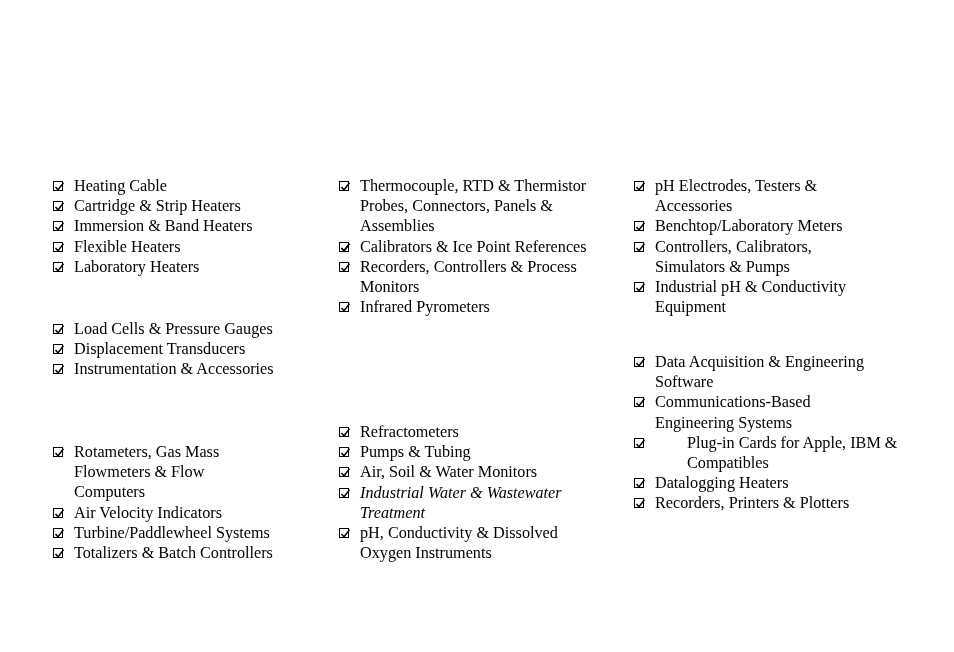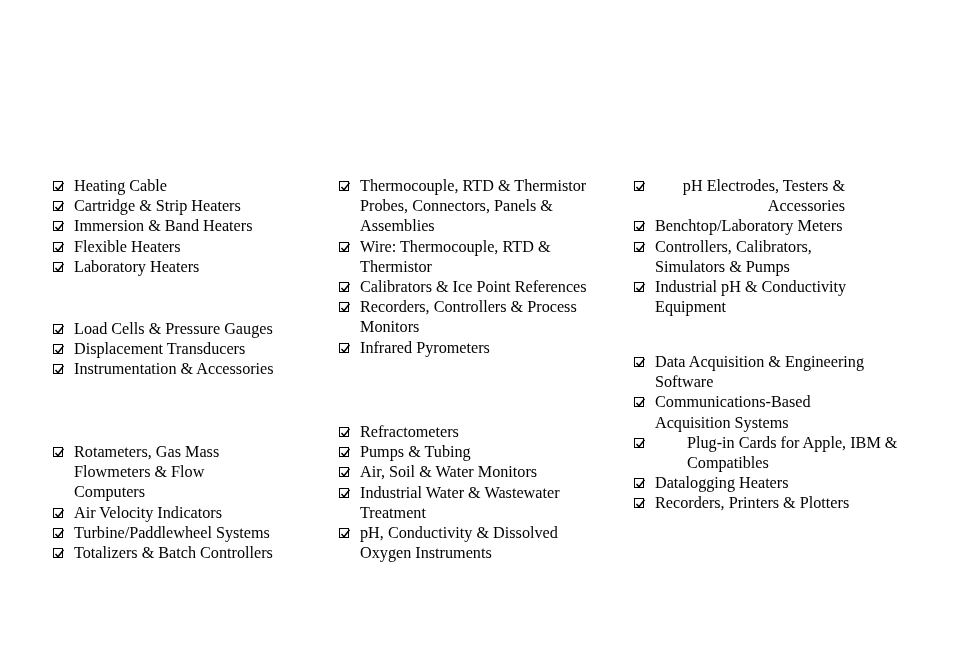--- a/index.html
+++ b/index.html
@@ -173,21 +173,20 @@
           </svg>
         </span>
         <span class="label" style="width:250px;">Thermocouple, RTD &amp; Thermistor Probes, Connectors, Panels &amp; Assemblies</span>
       </li>
     <li class="item">
         <span class="check">
           <svg viewBox="0 0 10 10">
             <path d="M1.5 5 L4 7.8 L9.5 0.8" fill="none" stroke="#000" stroke-width="1.4"></path>
           </svg>
         </span>
-        <span class="label" style="width:215px;">Wire: Thermocouple, RTD &amp; Thermistor</span>
       </li>
     <li class="item">
         <span class="check">
           <svg viewBox="0 0 10 10">
             <path d="M1.5 5 L4 7.8 L9.5 0.8" fill="none" stroke="#000" stroke-width="1.4"></path>
           </svg>
         </span>
         <span class="label" style="width:260px;">Calibrators &amp; Ice Point References</span>
       </li>
     <li class="item">
@@ -232,42 +231,42 @@
           </svg>
         </span>
         <span class="label">Air, Soil &amp; Water Monitors</span>
       </li>
     <li class="item">
         <span class="check">
           <svg viewBox="0 0 10 10">
             <path d="M1.5 5 L4 7.8 L9.5 0.8" fill="none" stroke="#000" stroke-width="1.4"></path>
           </svg>
         </span>
-        <span class="label" style="width:225px;">Industrial Water &amp; Wastewater Treatment</span>
+        <span class="label" style="width:225px;font-style:italic;">Industrial Water &amp; Wastewater Treatment</span>
       </li>
     <li class="item">
         <span class="check">
           <svg viewBox="0 0 10 10">
             <path d="M1.5 5 L4 7.8 L9.5 0.8" fill="none" stroke="#000" stroke-width="1.4"></path>
           </svg>
         </span>
         <span class="label" style="width:225px;">pH, Conductivity &amp; Dissolved Oxygen Instruments</span>
       </li>
   </ul>
 </div>
 
 <div class="column" style="left:634px; width:260px;">
   <ul class="group" style="top:176px; width:260px;">
     <li class="item">
         <span class="check">
           <svg viewBox="0 0 10 10">
             <path d="M1.5 5 L4 7.8 L9.5 0.8" fill="none" stroke="#000" stroke-width="1.4"></path>
           </svg>
         </span>
-        <span class="label" style="width:190px;text-align:right;">pH Electrodes, Testers &amp; Accessories</span>
+        <span class="label" style="width:190px;">pH Electrodes, Testers &amp; Accessories</span>
       </li>
     <li class="item">
         <span class="check">
           <svg viewBox="0 0 10 10">
             <path d="M1.5 5 L4 7.8 L9.5 0.8" fill="none" stroke="#000" stroke-width="1.4"></path>
           </svg>
         </span>
         <span class="label">Benchtop/Laboratory Meters</span>
       </li>
     <li class="item">
@@ -296,21 +295,21 @@
           </svg>
         </span>
         <span class="label" style="width:230px;">Data Acquisition &amp; Engineering Software</span>
       </li>
     <li class="item">
         <span class="check">
           <svg viewBox="0 0 10 10">
             <path d="M1.5 5 L4 7.8 L9.5 0.8" fill="none" stroke="#000" stroke-width="1.4"></path>
           </svg>
         </span>
-        <span class="label" style="width:175px;">Communications-Based Acquisition Systems</span>
+        <span class="label" style="width:175px;">Communications-Based Engineering Systems</span>
       </li>
     <li class="item">
         <span class="check">
           <svg viewBox="0 0 10 10">
             <path d="M1.5 5 L4 7.8 L9.5 0.8" fill="none" stroke="#000" stroke-width="1.4"></path>
           </svg>
         </span>
         <span class="label" style="width:215px;margin-left:32px;">Plug-in Cards for Apple, IBM &amp; Compatibles</span>
       </li>
     <li class="item">

